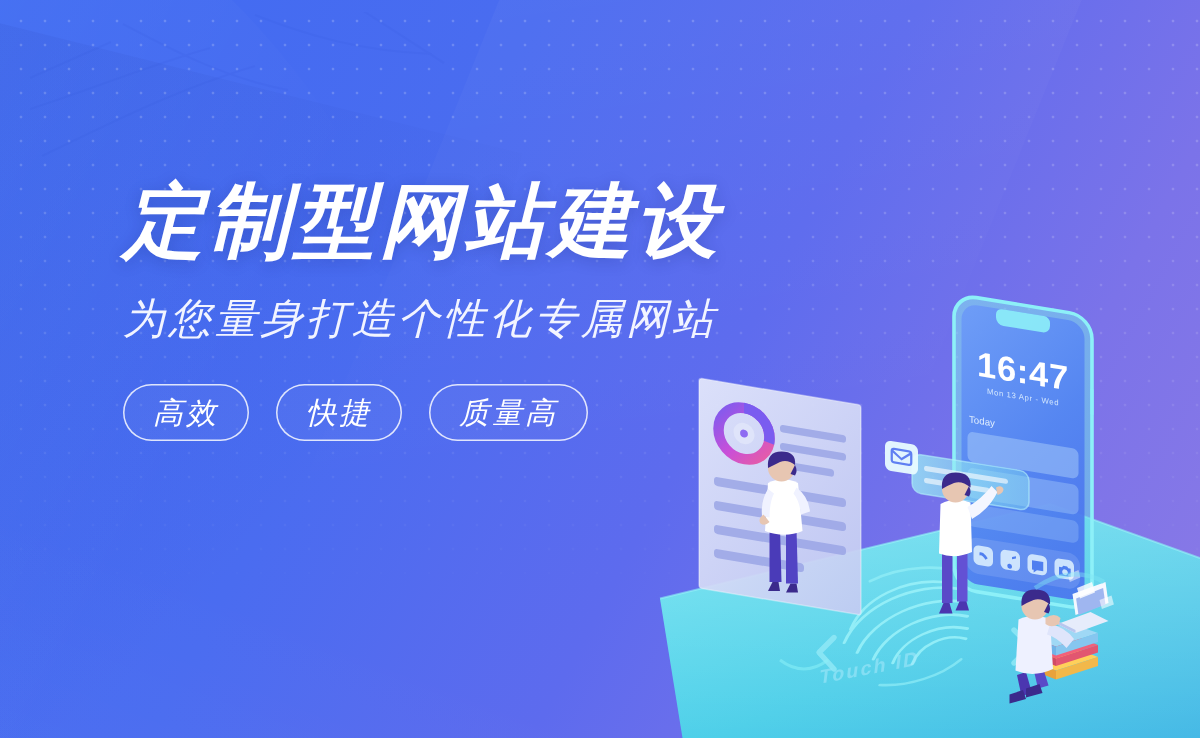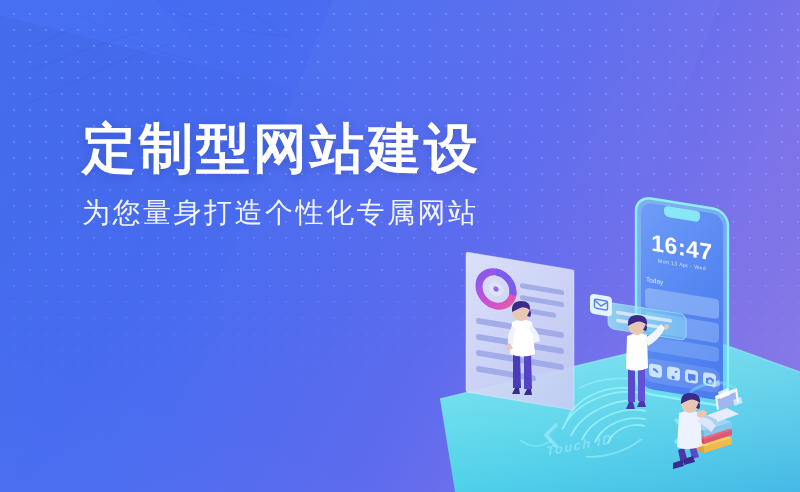--- a/index.html
+++ b/index.html
@@ -56,20 +56,21 @@
     position:absolute; left:20px; top:8px; width:330px; height:130px;
     opacity:.16; pointer-events:none;
   }
 
   
   .copy {
     position:absolute;
     left:82px; top:118px;
     width:420px;
     z-index:6;
+    font-style:italic;
   }
   .headline {
     font-size:54px;
     font-weight:700;
     color:#ffffff;
     letter-spacing:3px;
     line-height:1.12;
     text-shadow:0 2px 10px rgba(20,30,110,.22);
     white-space:nowrap;
   }
@@ -340,15 +341,20 @@
         <path d="M699 402 q 2 4 0 7 l-3 -1 z" fill="#3b2a8c"></path>
       </g>
 
       <path d="M690 392 q 24 -16 46 -4" fill="none" stroke="#7fe4f4" stroke-width="3" opacity=".45"></path>
     </svg>
   </div>
 
   <div class="copy">
     <div class="headline">定制型网站建设</div>
     <div class="subhead">为您量身打造个性化专属网站</div>
+    <div class="tag-row">
+      <span class="tag">高效</span>
+      <span class="tag">快捷</span>
+      <span class="tag">质量高</span>
+    </div>
   </div>
 
 </div>
 
 </body></html>

